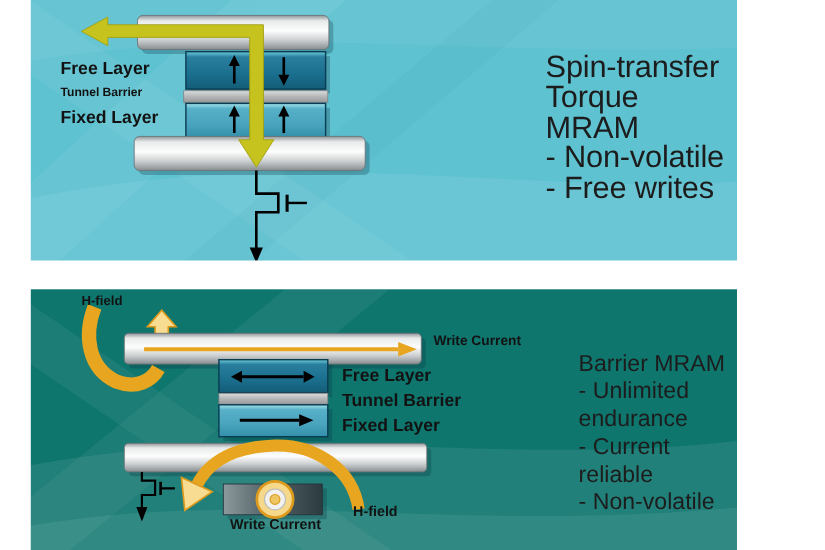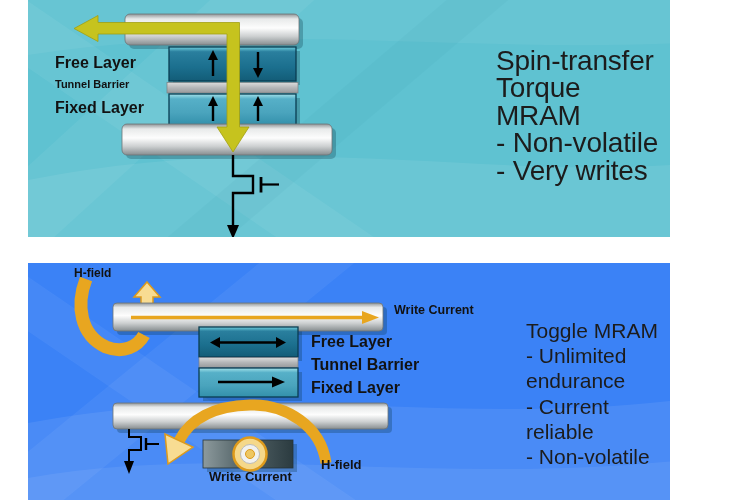--- a/index.html
+++ b/index.html
@@ -1,21 +1,21 @@
 <!DOCTYPE html>
 <html><head>
 <meta charset="utf-8">
 <style>
   html,body{margin:0;padding:0;background:#fff;}
   #screen{position:relative;width:750px;height:500px;overflow:hidden;
           font-family:"Liberation Sans","DejaVu Sans",sans-serif;}
   .panel{position:absolute;left:0;width:642px;overflow:hidden;margin-left:28px;}
   #panel-top{top:0;height:237px;background:#5fc2d1;}
   #divider{position:absolute;top:237px;left:0;width:750px;height:26px;background:#ffffff;}
-  #panel-bottom{top:263px;height:237px;background:#3b82f6;}
+  #panel-bottom{top:263px;height:237px;background:#0f766e;}
   .panel svg{position:absolute;left:0;top:0;}
   .lbl{position:absolute;color:#121212;white-space:nowrap;}
   
   .t-free  {left:27px;top:54px;font-size:16px;font-weight:600;}
   .t-tb    {left:27px;top:78px;font-size:11px;font-weight:700;}
   .t-fixed {left:27px;top:99px;font-size:16px;font-weight:600;}
   
   .text-block{position:absolute;color:#1c1c1c;}
   #top-text{left:468px;top:47px;font-size:28px;line-height:27.4px;letter-spacing:-0.2px;}
   #bottom-text{left:498px;top:55px;font-size:21px;line-height:25.2px;}
@@ -113,21 +113,21 @@
       </g>
     </svg>
 
     <div class="lbl t-free">Free Layer</div>
     <div class="lbl t-tb">Tunnel Barrier</div>
     <div class="lbl t-fixed">Fixed Layer</div>
 
     <div id="top-text" class="text-block">
       <div class="title-line">Spin-transfer Torque MRAM</div>
       <div>- Non-volatile</div>
-      <div>- Very writes</div>
+      <div>- Free writes</div>
     </div>
   </div>
 
   <div id="divider"></div>
 
   <div id="panel-bottom" class="panel">
     <svg width="750" height="237" viewBox="0 0 237 0 750 237">
       <defs>
         <linearGradient id="silverV2" x1="0" y1="0" x2="0" y2="1">
           <stop offset="0" stop-color="#8f9598"></stop>
@@ -226,20 +226,20 @@
 
     <div class="lbl b-hfield-top">H-field</div>
     <div class="lbl b-wc-top">Write Current</div>
     <div class="lbl b-free">Free Layer</div>
     <div class="lbl b-tb">Tunnel Barrier</div>
     <div class="lbl b-fixed">Fixed Layer</div>
     <div class="lbl b-wc-bottom">Write Current</div>
     <div class="lbl b-hfield-bot">H-field</div>
 
     <div id="bottom-text" class="text-block">
-      <div class="title-line">Toggle MRAM</div>
+      <div class="title-line">Barrier MRAM</div>
       <div>- Unlimited endurance</div>
       <div>- Current reliable</div>
       <div>- Non-volatile</div>
     </div>
   </div>
 
 </div>
 
 </body></html>

